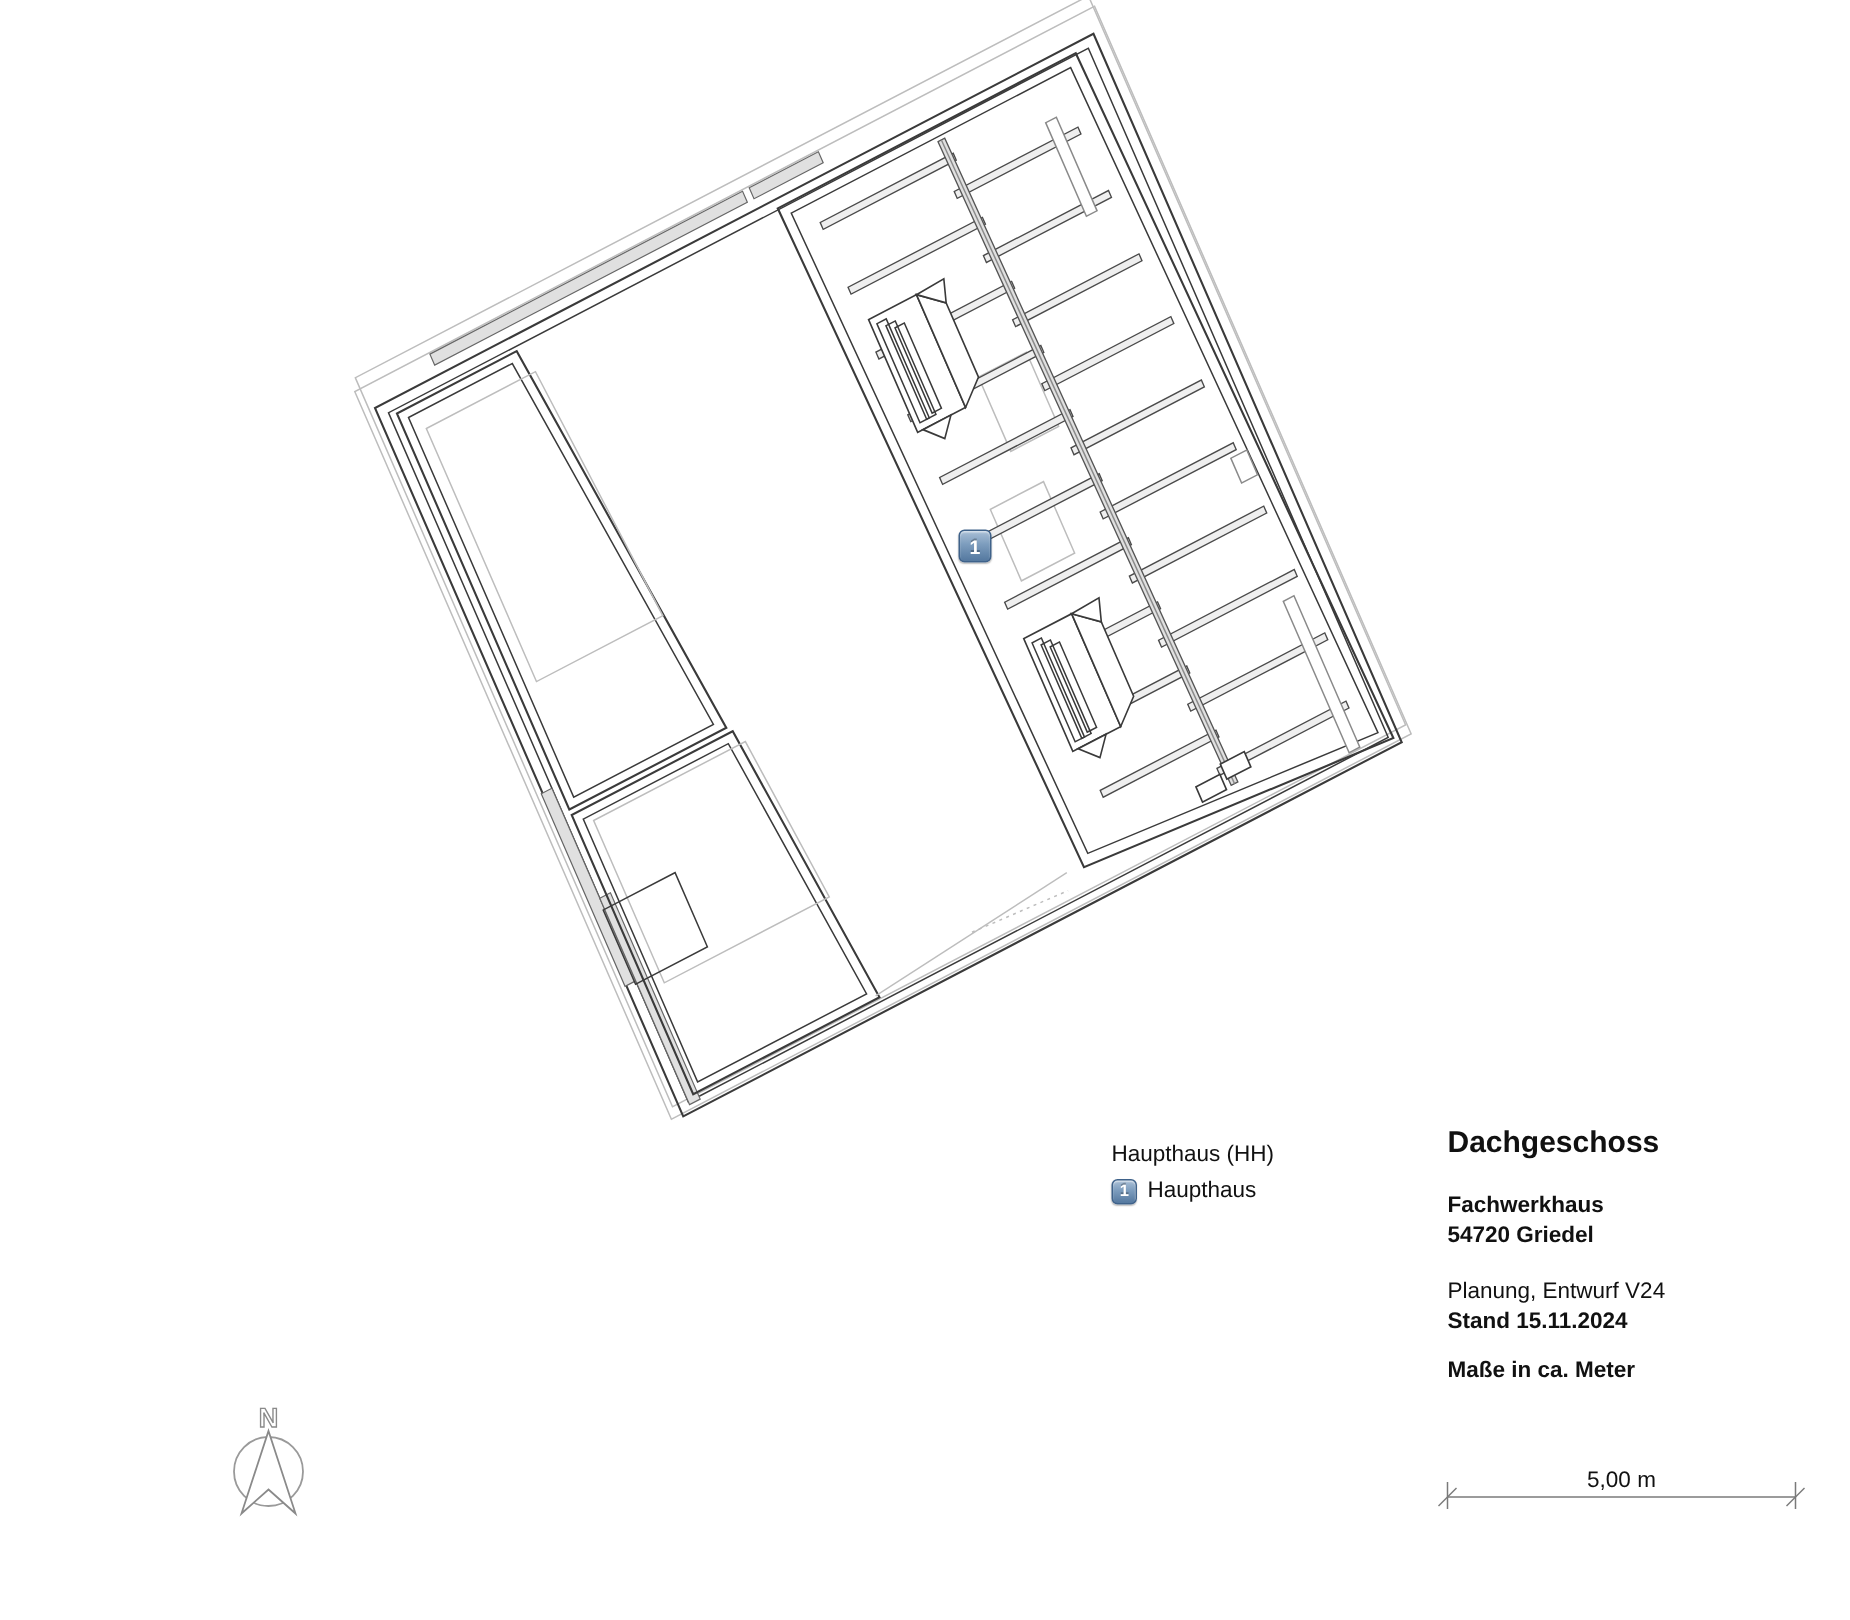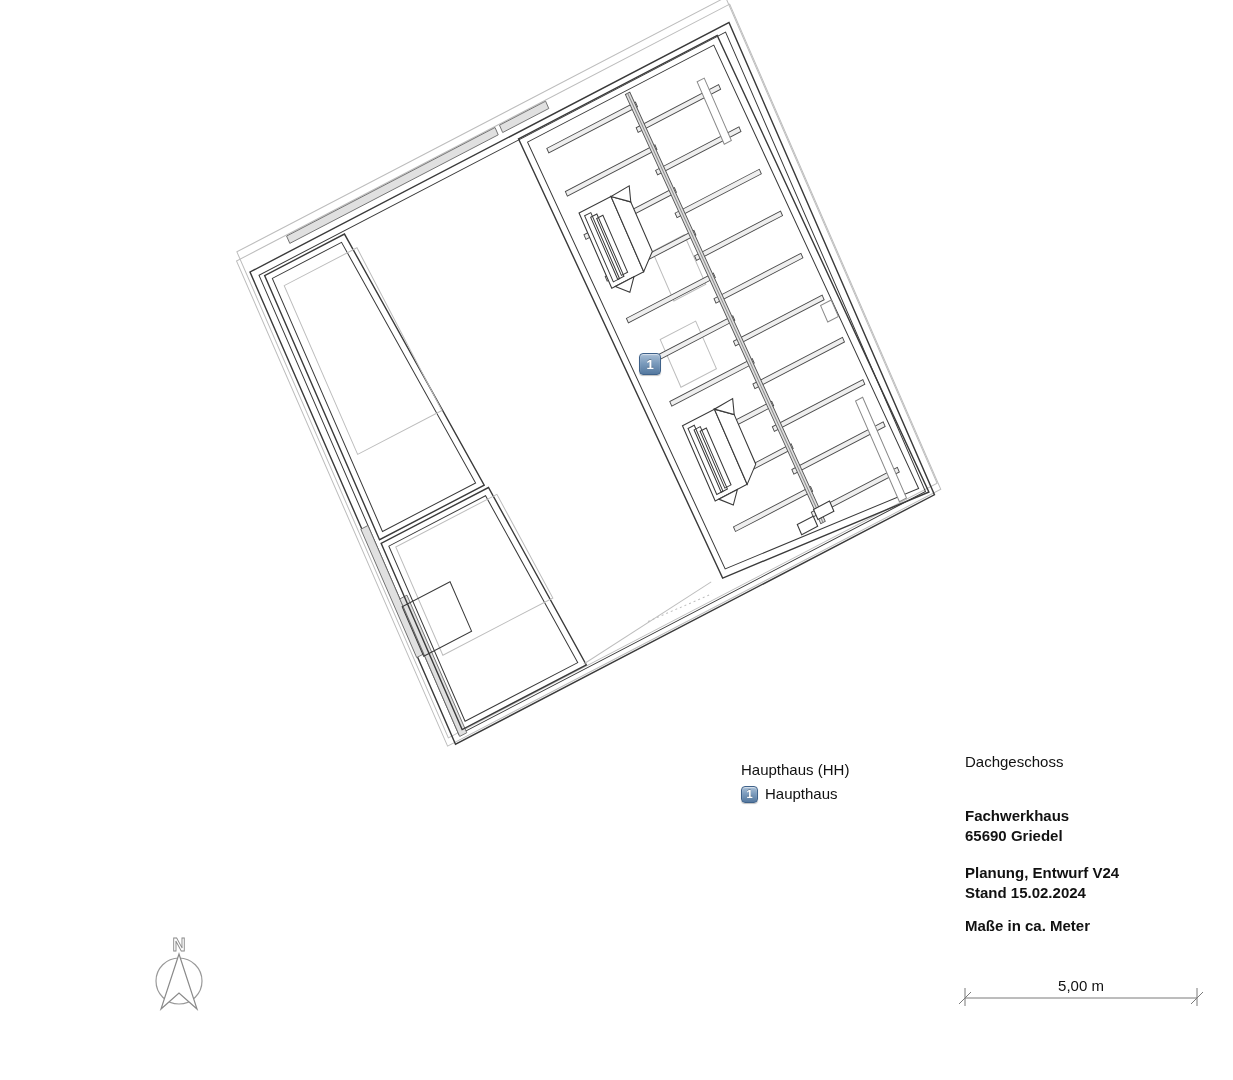--- a/index.html
+++ b/index.html
@@ -39,22 +39,22 @@
     box-shadow:inset 0 1px 1px rgba(255,255,255,.55),0 1px 1px rgba(0,0,0,.25);
     text-shadow:0 -1px 0 rgba(0,0,0,.25);
   }
   .badge-plan{position:absolute;left:639px;top:353px;width:22px;height:22px;font-size:13px;}
   .badge-legend{width:17px;height:17px;font-size:11px;flex:0 0 17px;}
   
   .legend{position:absolute;left:741px;top:761px;font-size:15px;line-height:18px;}
   .legend-row{display:flex;align-items:center;gap:7px;margin-top:6px;}
   
   .title-block{position:absolute;left:965px;top:752px;font-size:15px;line-height:20px;}
-  .tb-title{font-weight:normal;font-size:15px;margin:0 0 34px 0;}
-  .tb-version{font-weight:bold;margin:17px 0 0 0;}
+  .tb-title{font-weight:bold;font-size:20px;margin:0 0 22px 0;}
+  .tb-version{font-weight:normal;margin:17px 0 0 0;}
   .tb-note{margin:13px 0 12px 0;}
   p{margin:0;font-weight:bold;}
 </style>
 </head>
 <body>
 
 <svg width="1233" height="1080" viewBox="0 0 1233 1080">
 
   <g transform="matrix(0.887,-0.462,0.399,0.917,250,272)">
 
@@ -177,17 +177,17 @@
   <div>Haupthaus (HH)</div>
   <div class="legend-row">
     <div class="badge badge-legend">1</div>
     <span>Haupthaus</span>
   </div>
 </div>
 
 <div class="title-block">
   <p class="tb-title">Dachgeschoss</p>
   <p>Fachwerkhaus</p>
-  <p>65690 Griedel</p>
+  <p>54720 Griedel</p>
   <p class="tb-version">Planung, Entwurf V24</p>
-  <p>Stand 15.02.2024</p>
+  <p>Stand 15.11.2024</p>
   <p class="tb-note">Maße in ca. Meter</p>
 </div>
 
 </body></html>

